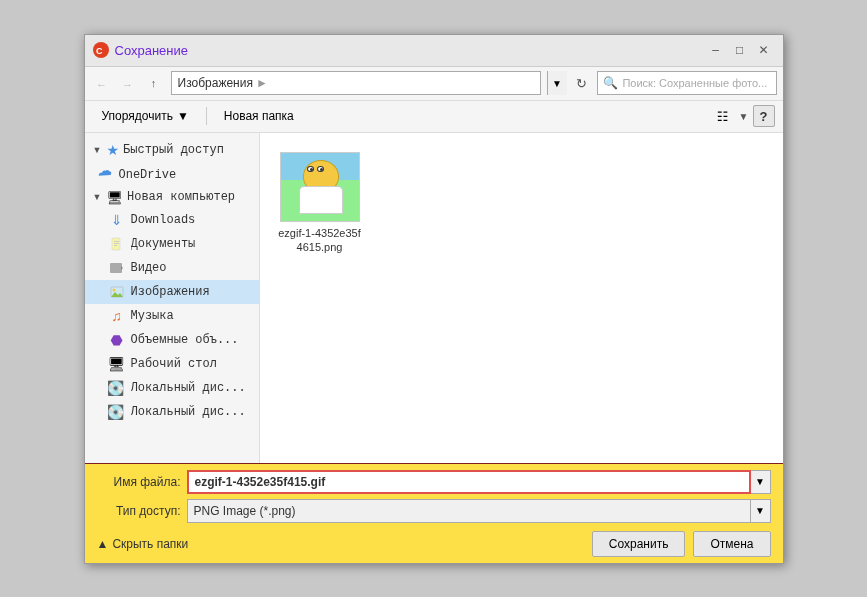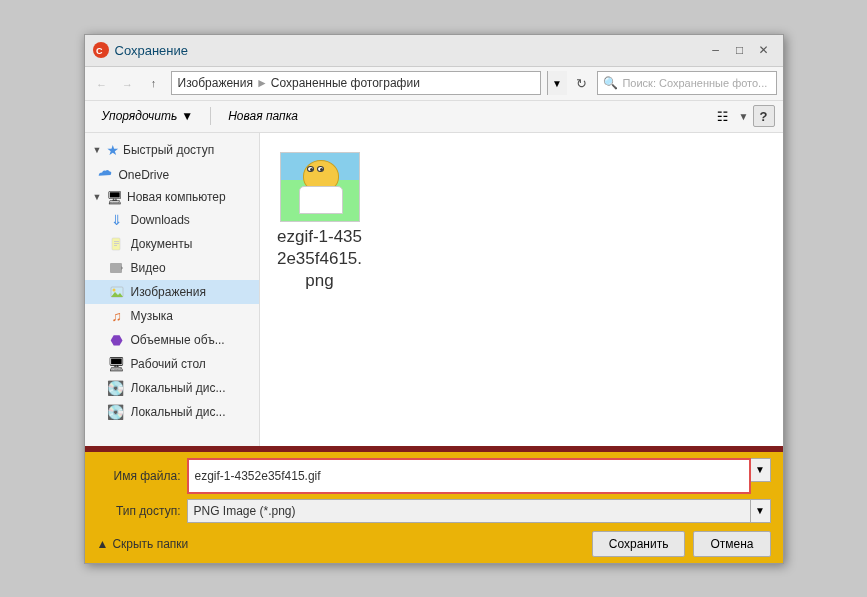--- a/index.html
+++ b/index.html
@@ -38,21 +38,21 @@
     }
     .title-icon {
       width: 16px;
       height: 16px;
       display: flex;
       align-items: center;
       justify-content: center;
     }
     .title-text {
       font-size: 13px;
-      color: #0c4a6e;
+      color: #6d28d9;
     }
     .title-controls {
       display: flex;
       gap: 2px;
     }
     .title-btn {
       width: 22px;
       height: 22px;
       display: flex;
       align-items: center;
@@ -155,21 +155,20 @@
       height: 24px;
       padding: 0 8px;
       border: 1px solid transparent;
       background: transparent;
       cursor: pointer;
       font-size: 12px;
       display: flex;
       align-items: center;
       gap: 4px;
       border-radius: 2px;
-      font-style: italic;
     }
     .toolbar-separator {
       width: 1px;
       height: 18px;
       background: #ccc;
     }
     .toolbar-right {
       margin-left: auto;
       display: flex;
       align-items: center;
@@ -238,20 +237,21 @@
       align-items: center;
       justify-content: center;
       font-size: 14px;
     }
     .sidebar-item-label {
       font-size: 12px;
       color: #333;
       white-space: nowrap;
       overflow: hidden;
       text-overflow: ellipsis;
+      font-family: Liberation Mono, monospace;
     }
     .sidebar-section-header {
       display: flex;
       align-items: center;
       padding: 3px 8px;
       cursor: pointer;
       gap: 4px;
     }
     .expand-icon {
       font-size: 9px;
@@ -348,31 +348,31 @@
     .homer-pupil-r {
       position: absolute;
       top: 16px;
       left: 39px;
       width: 3px;
       height: 3px;
       background: #333;
       border-radius: 50%;
     }
     .file-label {
-      font-size: 17px;
+      font-size: 11px;
       color: #333;
       text-align: center;
       margin-top: 4px;
       word-break: break-all;
       line-height: 1.3;
     }
 
     .bottom-bar {
-      background: #eab308;
-      border-top: 6px solid #7f1d1d;
+      background: #fde047;
+      border-top: 1px solid #7f1d1d;
       padding: 6px 12px;
     }
     .filename-row {
       display: flex;
       align-items: center;
       margin-bottom: 5px;
     }
     .filetype-row {
       display: flex;
       align-items: center;
@@ -385,27 +385,28 @@
       text-align: right;
       padding-right: 6px;
     }
     .filename-input-wrapper {
       flex: 1;
       display: flex;
       position: relative;
     }
     .filename-input {
       flex: 1;
-      height: 36px;
+      height: 24px;
       border: 2px solid #e05050;
       background: white;
       padding: 0 24px 0 6px;
       font-size: 12px;
       color: #333;
       outline: none;
+      font-weight: bold;
     }
     .filename-dropdown {
       width: 20px;
       height: 24px;
       border: 1px solid #aaa;
       border-left: none;
       background: #f0f0f0;
       cursor: pointer;
       display: flex;
       align-items: center;
@@ -487,21 +488,20 @@
     </div>
   </div>
 
   <div class="nav-bar">
     <button class="nav-btn disabled">←</button>
     <button class="nav-btn disabled">→</button>
     <button class="nav-btn">↑</button>
     <div class="breadcrumb-bar">
       <span>Изображения</span>
       <span class="breadcrumb-chevron">►</span>
-      <span>Сохраненные фотографии</span>
     </div>
     <div class="breadcrumb-dropdown">▼</div>
     <button class="refresh-btn">↻</button>
     <div class="search-bar">
       <span>🔍</span>
       <span style="font-size:11px;color:#aaa;">Поиск: Сохраненные фото...</span>
     </div>
   </div>
 
   <div class="toolbar">

